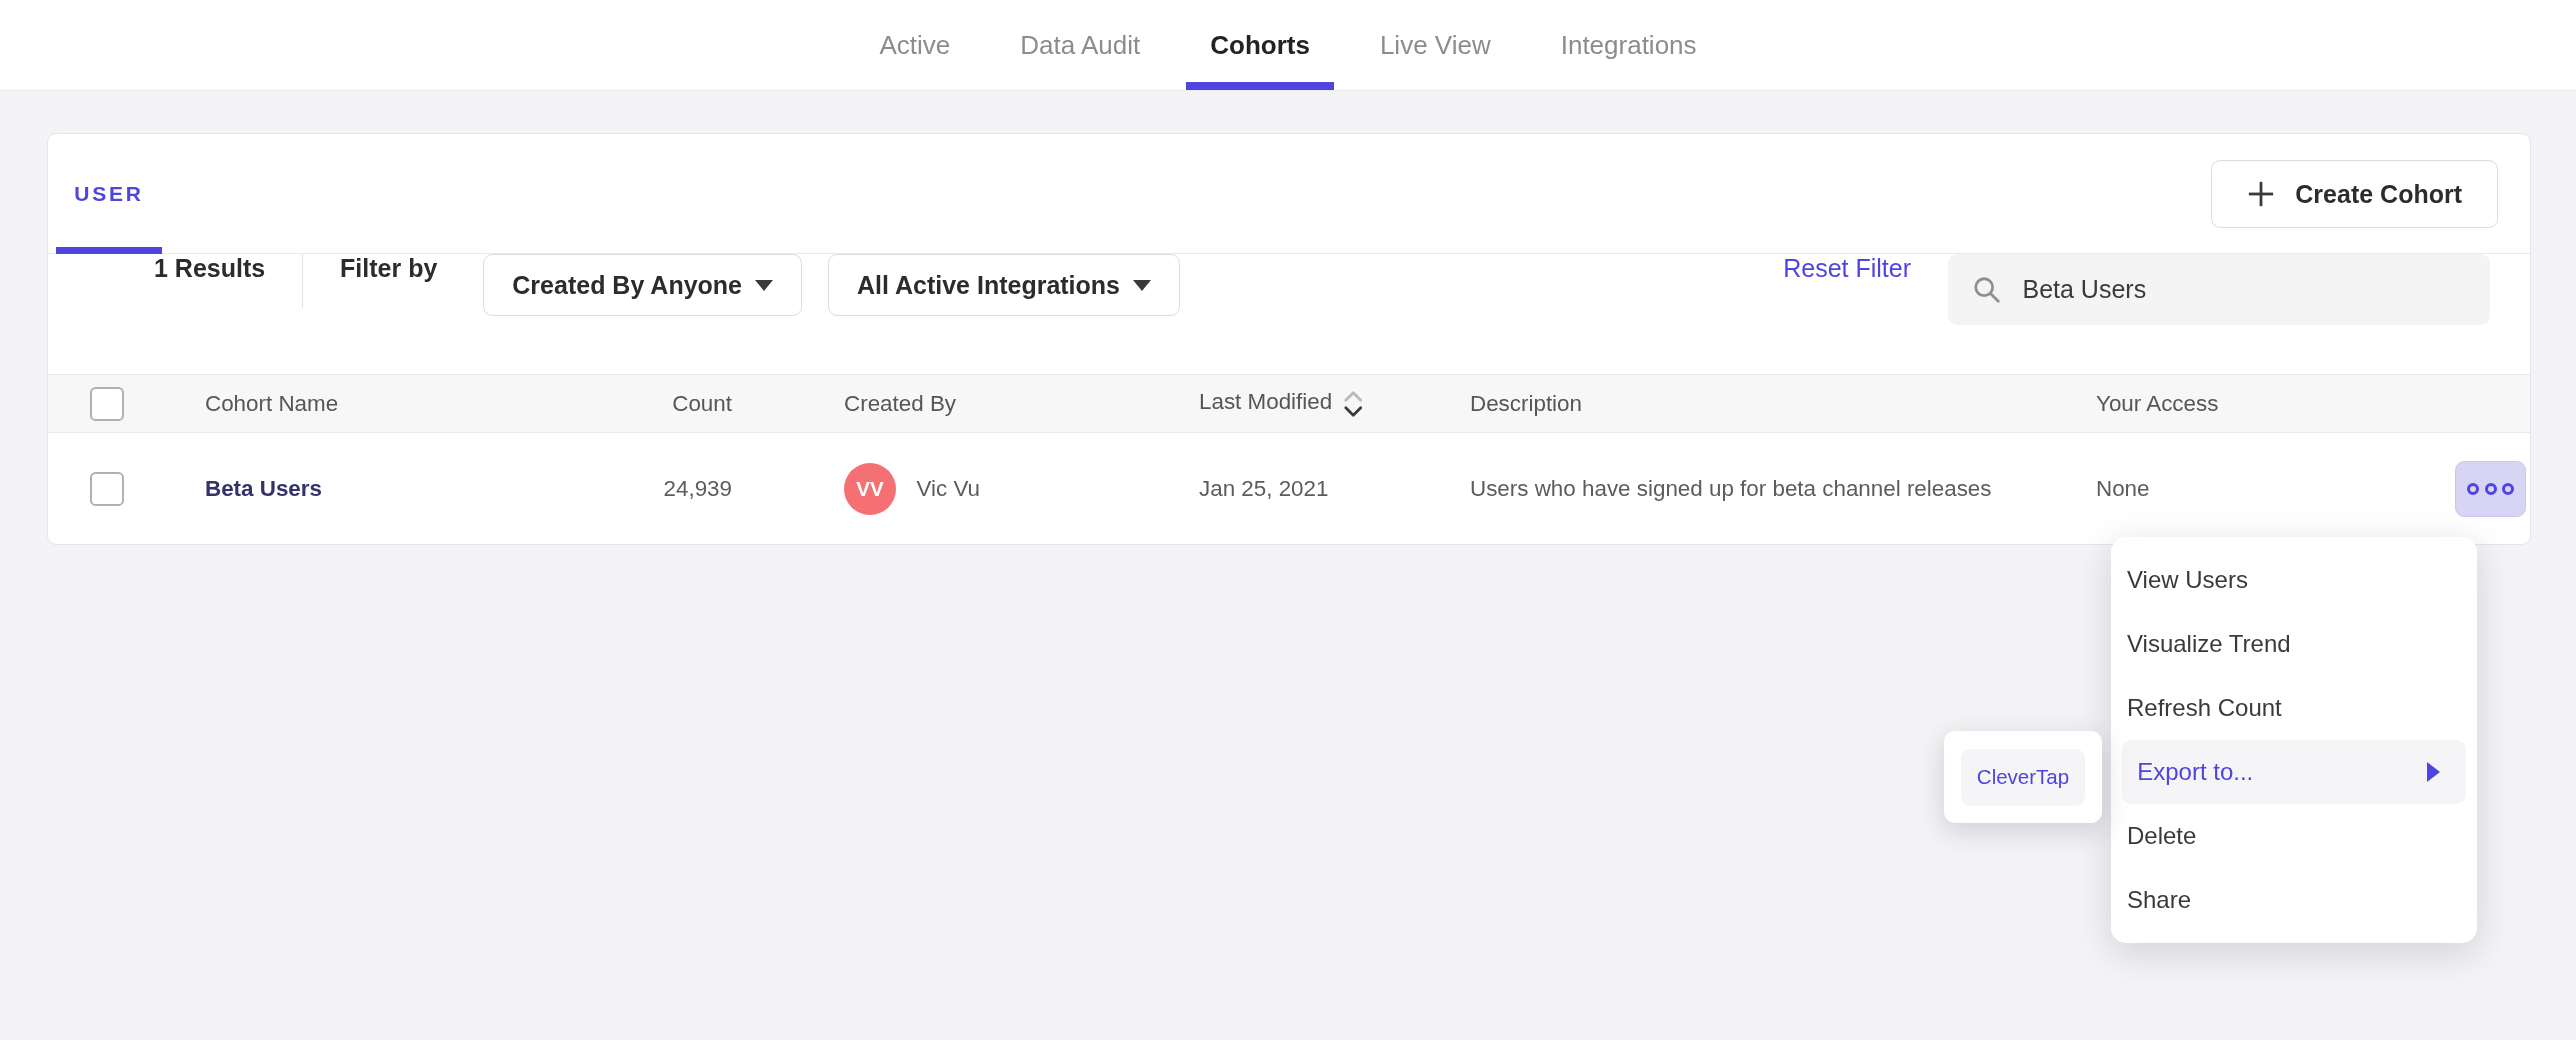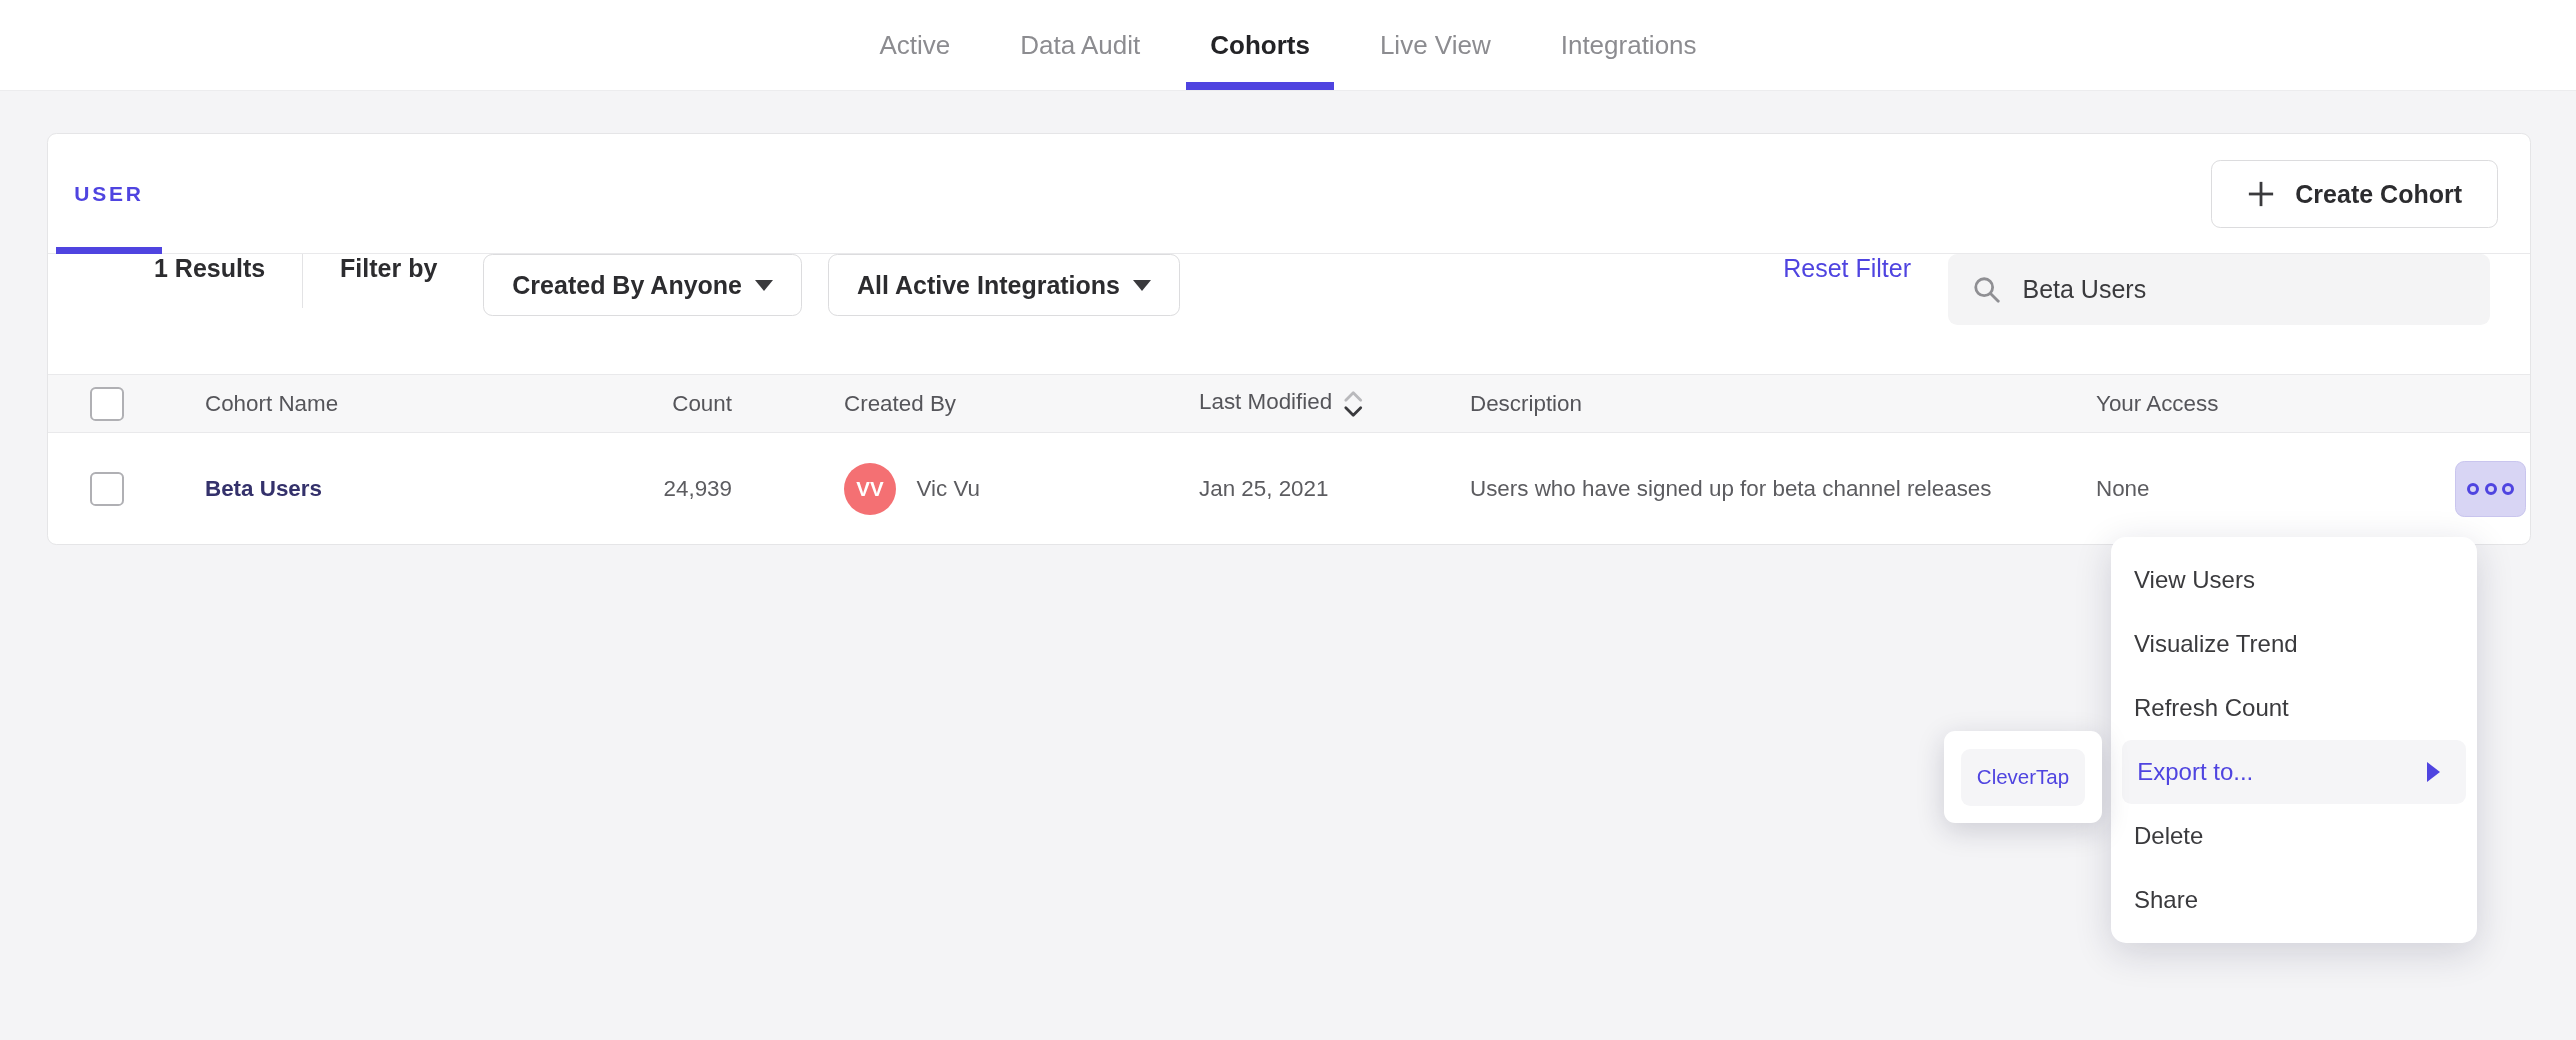--- a/index.html
+++ b/index.html
@@ -132,21 +132,21 @@
   .dot{width:12px;height:12px;border:3.7px solid var(--accent);border-radius:50%;}
   
   .context-menu{
     position:absolute;left:2111px;top:537px;width:366px;
     background:#fff;border-radius:15px;
     box-shadow:0 9.3px 37px rgba(25,25,60,0.16);
     padding:11.2px 0;z-index:30;
   }
   .menu-item{
     height:64px;display:flex;align-items:center;
-    padding:0 23px;font-size:24px;color:#3a3a3d;cursor:pointer;
+    padding:0 16px;font-size:24px;color:#3a3a3d;cursor:pointer;
   }
   .menu-item.highlight{
     margin:0 11.2px;padding:0 26px 0 15px;border-radius:9.3px;
     background:var(--hl);color:var(--accent);
     justify-content:space-between;
   }
   .submenu-arrow{width:0;height:0;border-top:10.3px solid transparent;border-bottom:10.3px solid transparent;border-left:13px solid var(--accent);}
   .submenu{
     position:absolute;left:1944px;top:731px;width:158px;height:92px;
     background:#fff;border-radius:11.2px;

